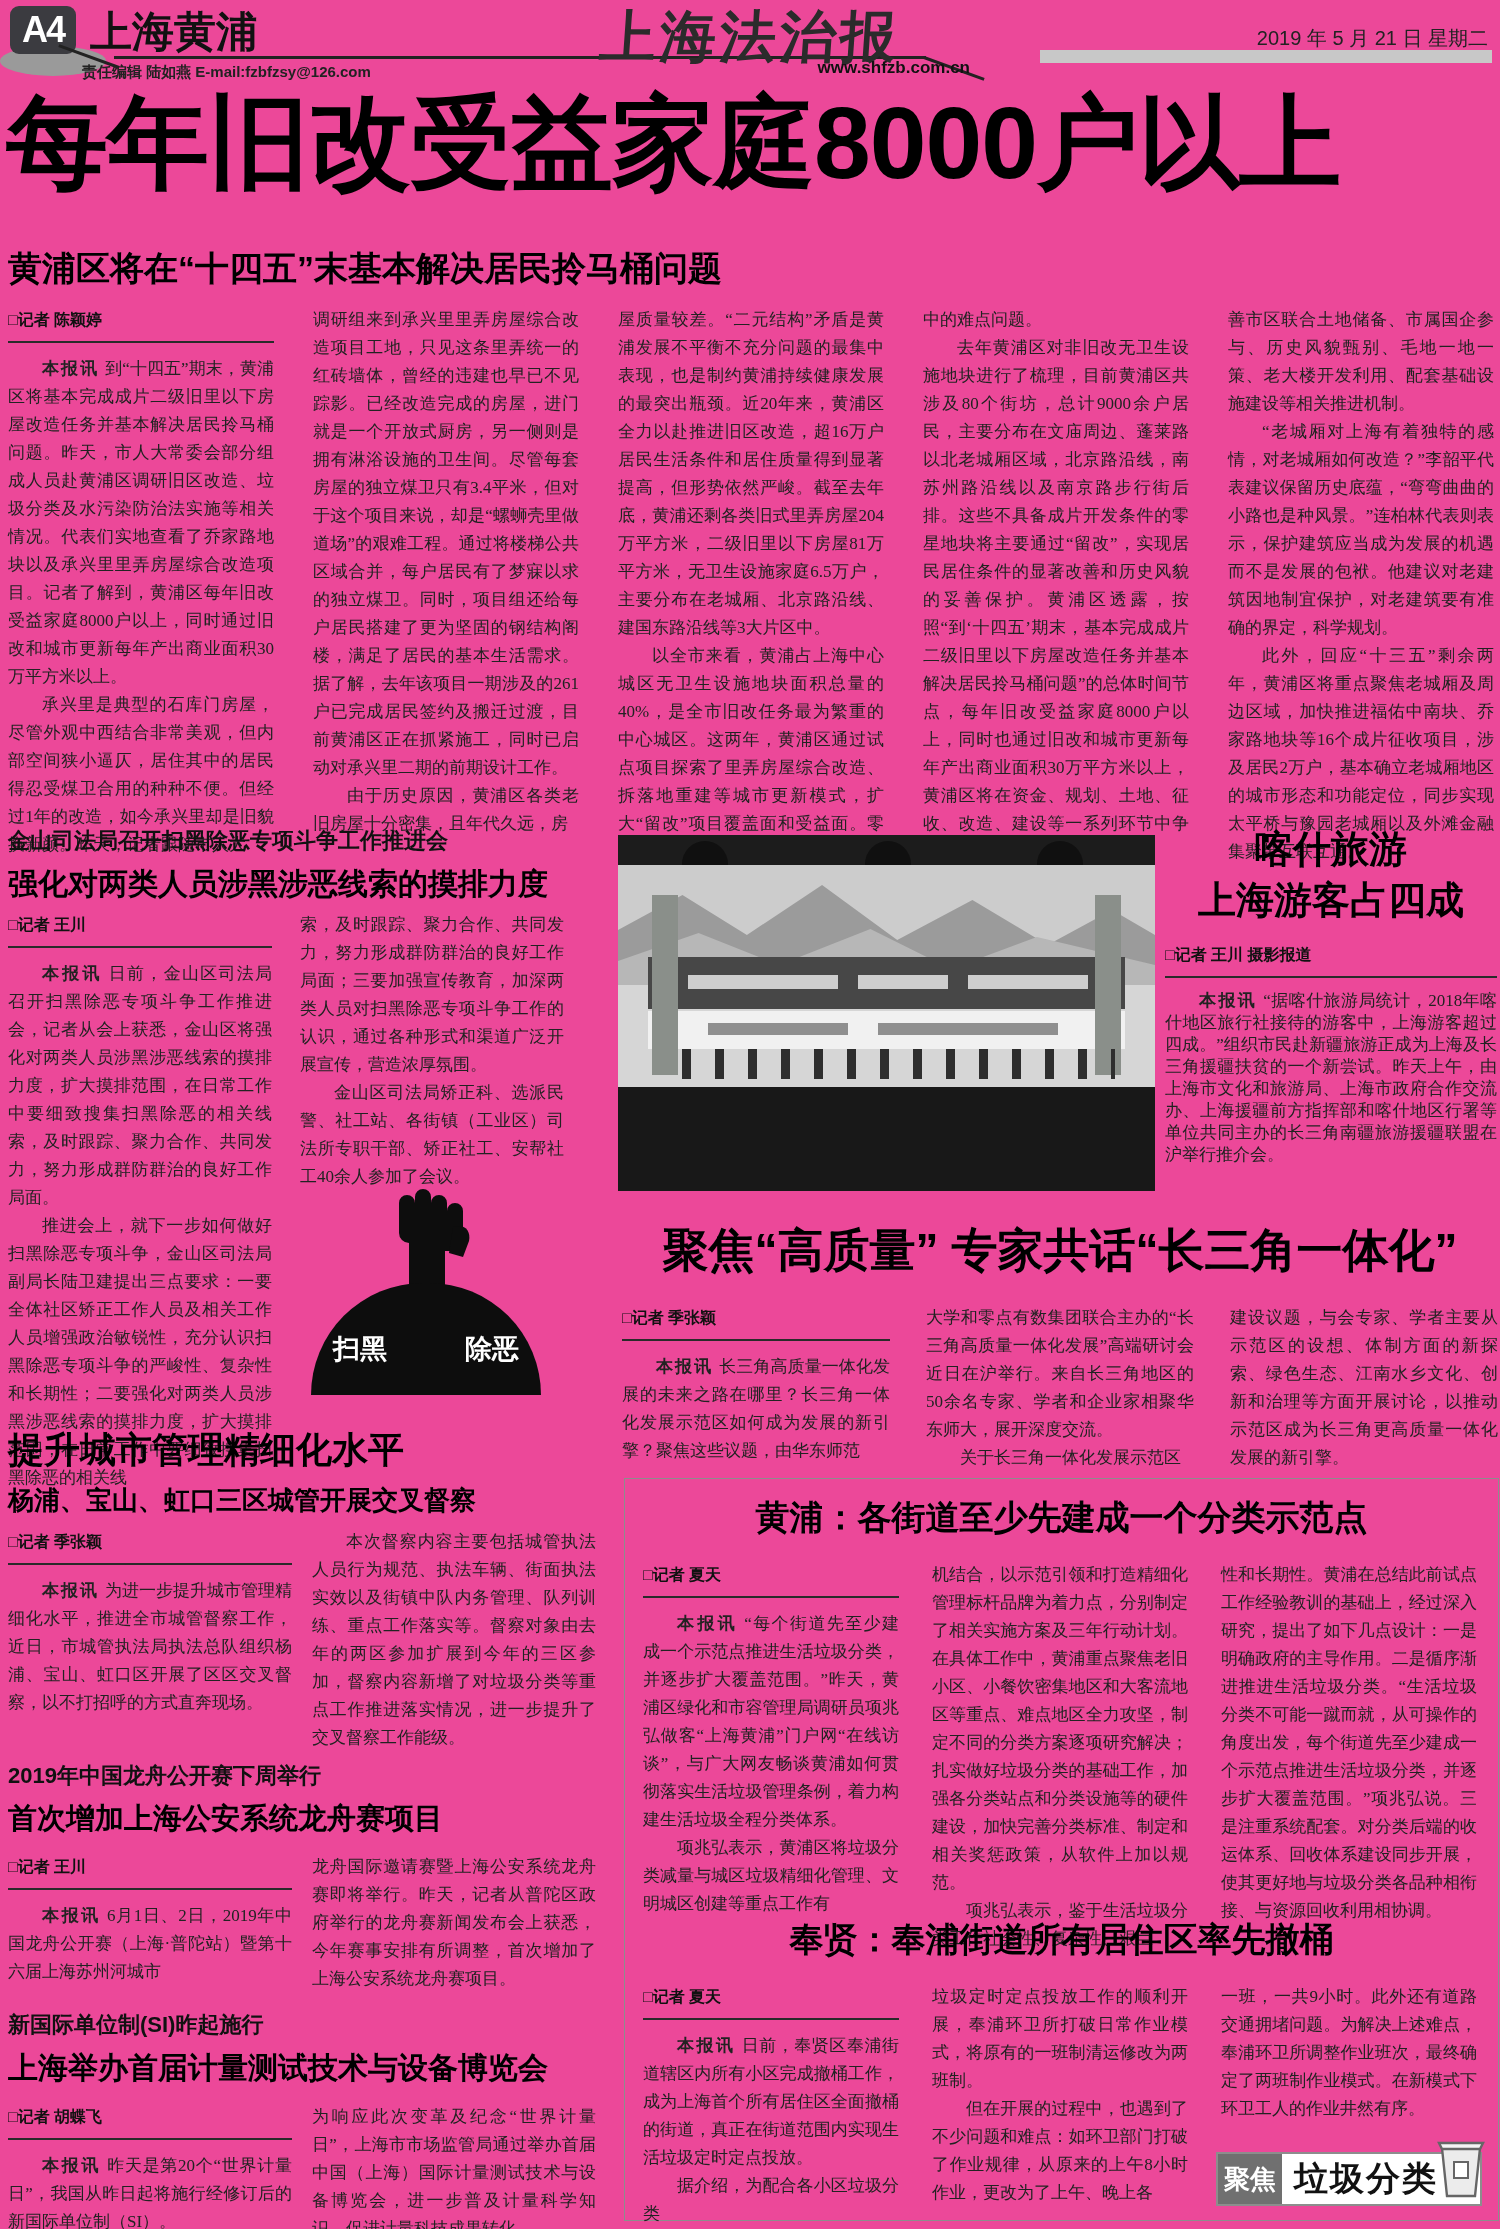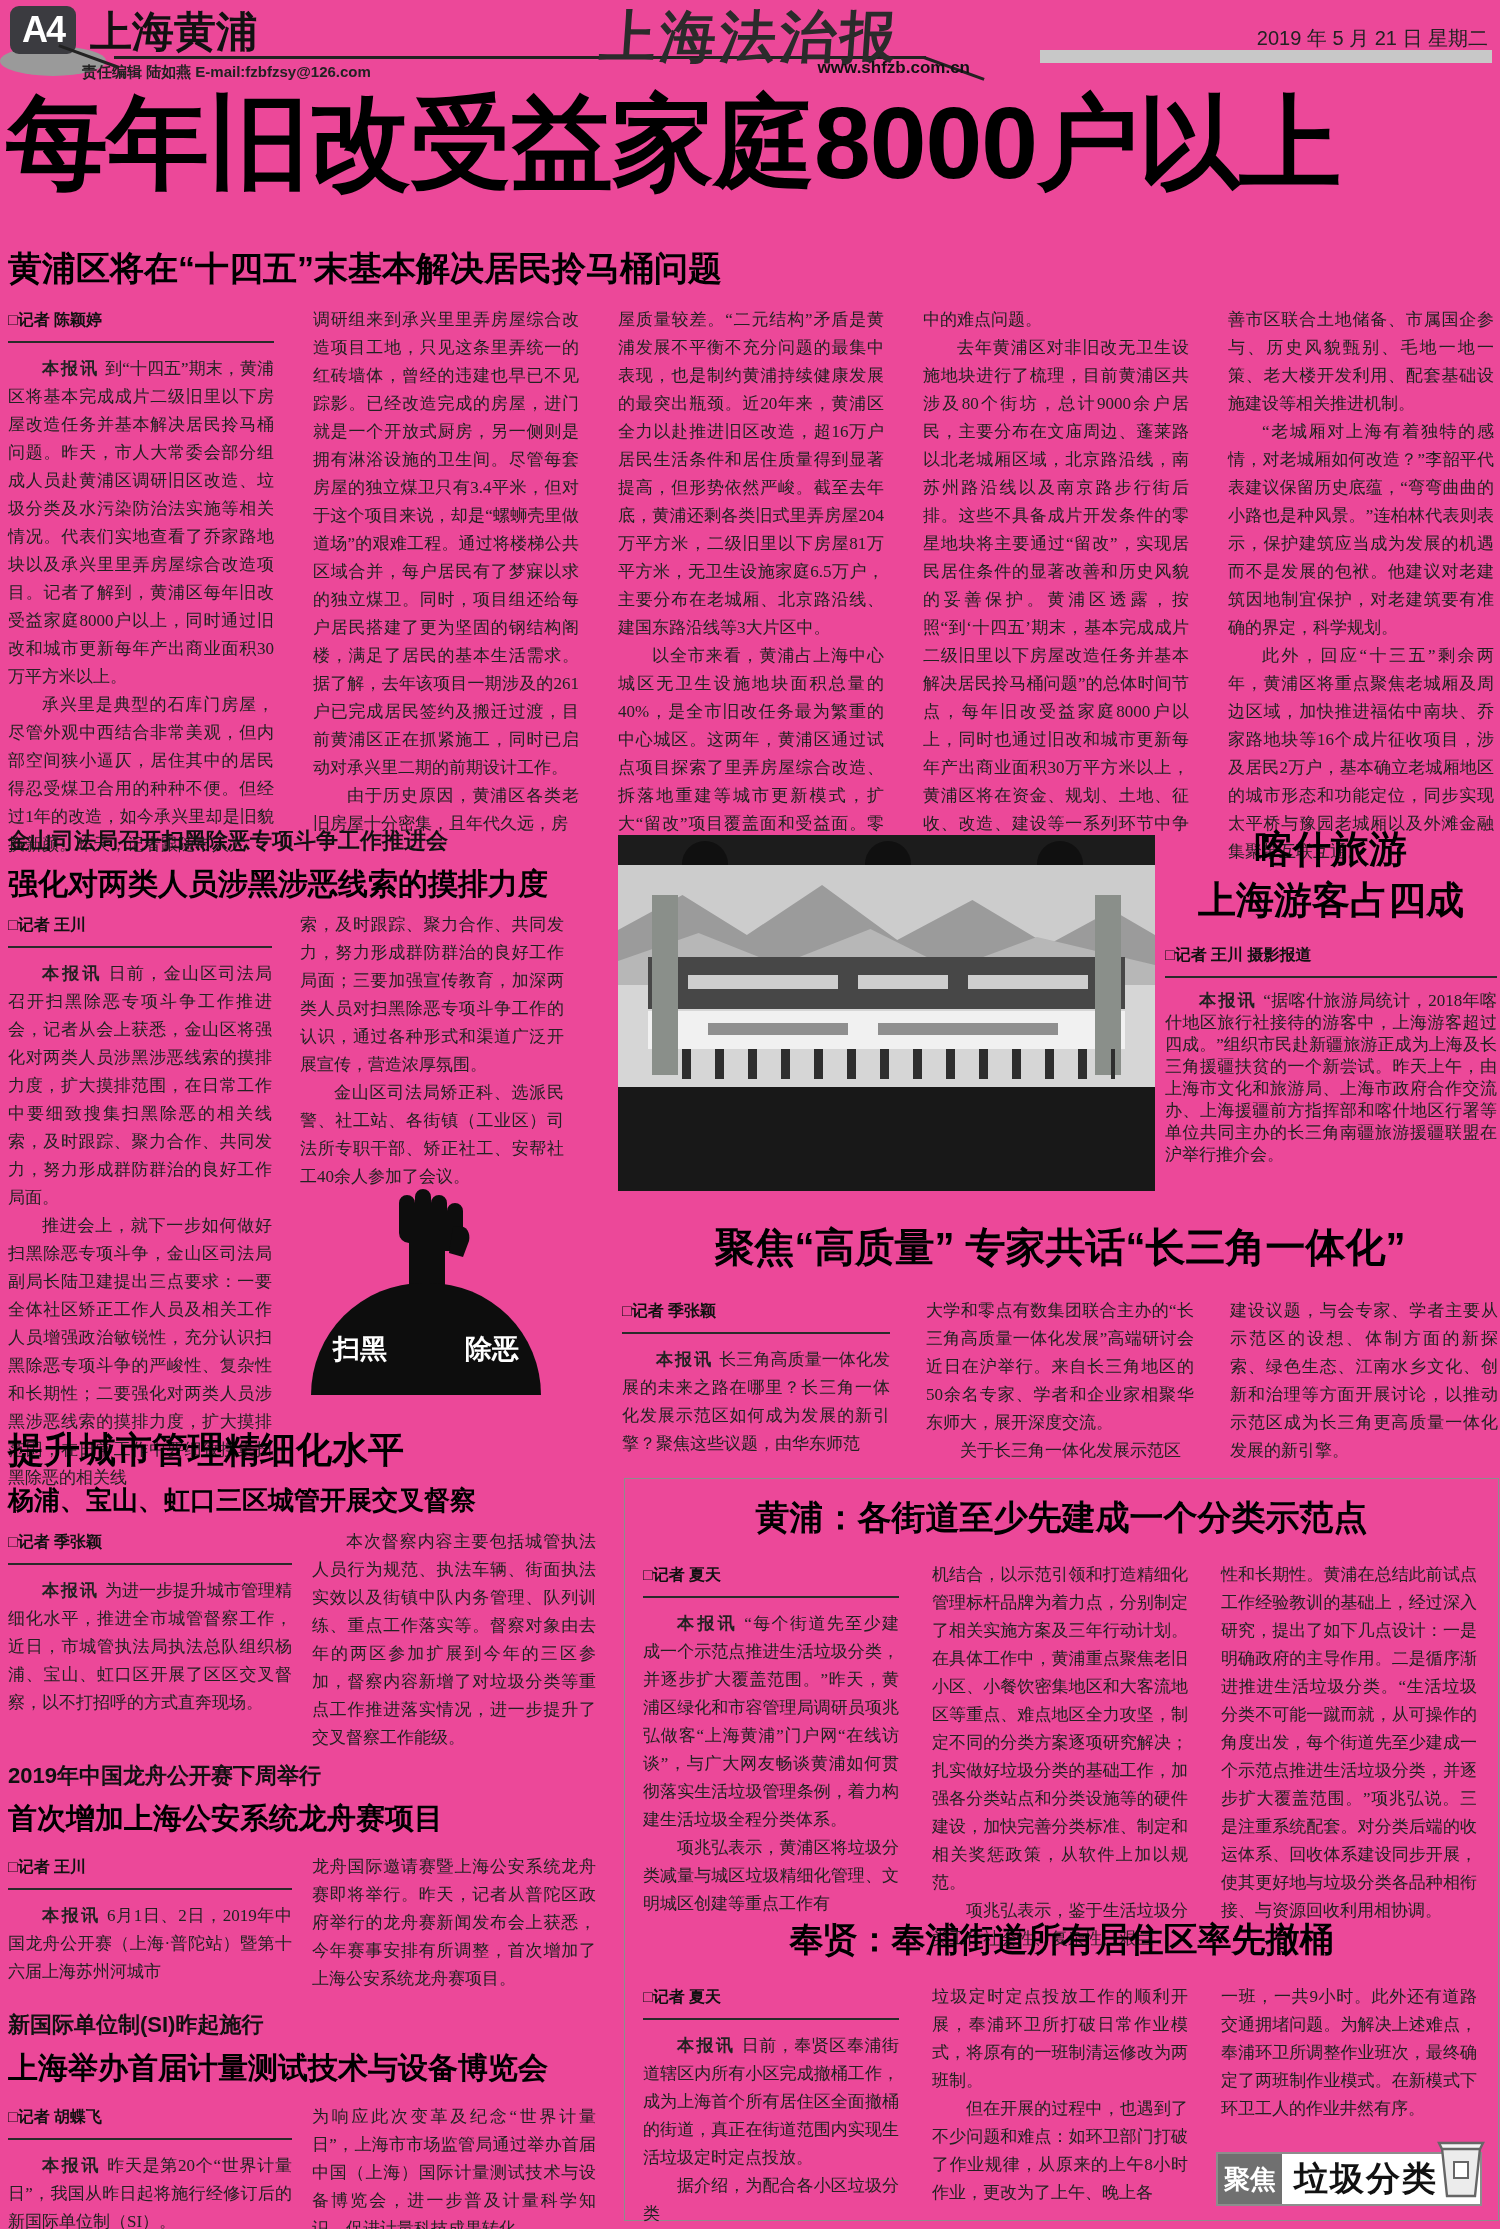--- a/index.html
+++ b/index.html
@@ -71,21 +71,21 @@
   .ph-crowd{position:absolute;left:0;top:252px;width:100%;height:104px;background:#181818;}
   .ph-crowd-bumps{position:absolute;left:0;top:242px;width:100%;height:22px;
       background:radial-gradient(circle 12px at 12px 22px,#181818 98%,transparent) repeat-x;background-size:26px 22px;}
   
   #kashgar{left:1165px;top:824px;width:332px;}
   #kashgar .hl{font-size:38px;text-align:center;line-height:1.35;}
   #kashgar .col{width:332px;}
   #kashgar .col p{font-size:17px;line-height:22px;}
   
   #yangtze{left:622px;top:1220px;width:876px;}
-  #yangtze .hl{font-size:40px;text-align:center;margin-bottom:22px;}
+  #yangtze .hl{font-size:46px;text-align:center;margin-bottom:22px;}
   #yangtze .col{width:268px;margin-right:36px;}
   
   #chengguan{left:8px;top:1426px;width:594px;}
   #chengguan .hl.main{font-size:36px;margin-bottom:8px;}
   #chengguan .hl.sub{font-size:26px;font-weight:700;margin-bottom:10px;}
   #chengguan .col,#dragonboat .col,#si .col{width:284px;margin-right:20px;}
   #dragonboat{left:8px;top:1761px;width:594px;}
   #dragonboat .hl{font-size:29px;margin-bottom:14px;}
   #si{left:8px;top:2010px;width:594px;}
   #si .hl{font-size:30px;margin-bottom:14px;}

